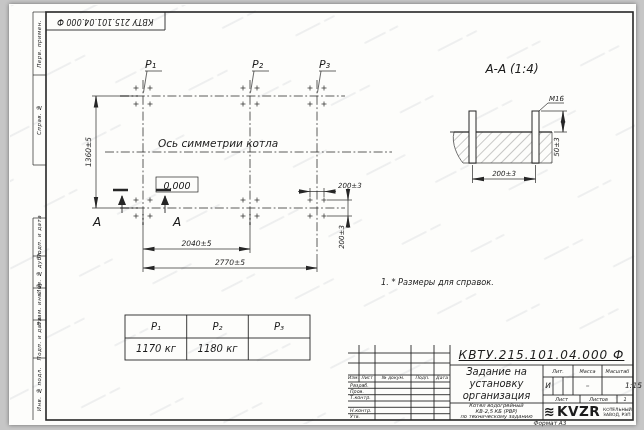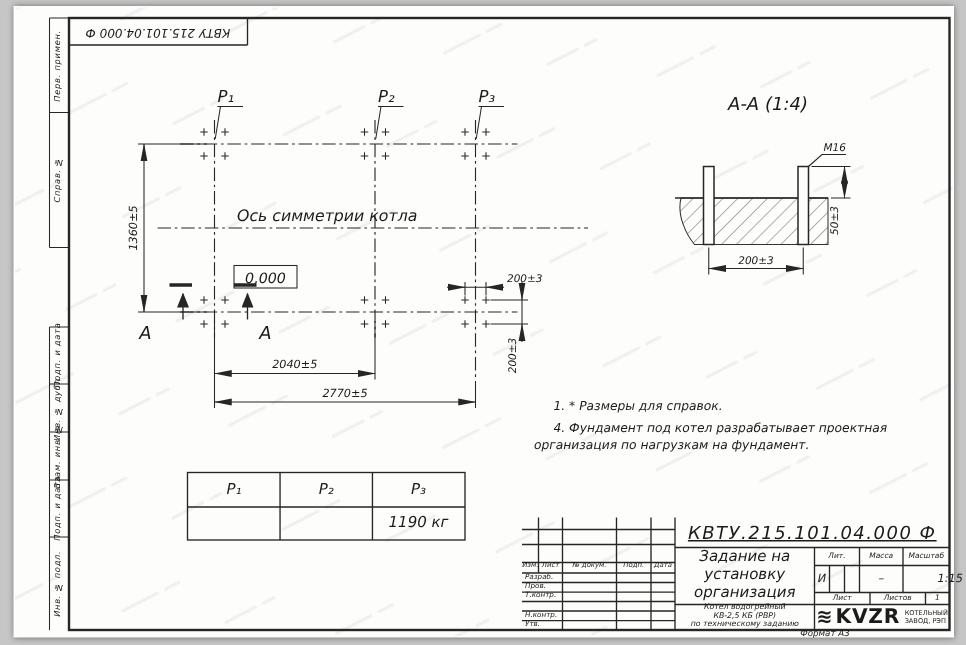--- a/index.html
+++ b/index.html
@@ -13,21 +13,21 @@
   .frame{stroke-width:1.6;}
   .thickbar{stroke-width:2.4;}
   .cl{stroke-width:0.75;stroke-dasharray:9 2.5 1.8 2.5;}
   svg text{fill:#1b1b1b;font-style:italic;font-family:"DejaVu Sans",sans-serif;}
   .t{position:absolute;z-index:3;font-style:italic;white-space:nowrap;line-height:1;}
   .c{display:flex;align-items:center;justify-content:center;text-align:center;}
   .vlabel span{writing-mode:vertical-rl;transform:rotate(180deg);letter-spacing:.5px;}
   .flip span{display:inline-block;transform:rotate(180deg);}
   .notes{position:absolute;left:352px;top:261px;width:284px;z-index:3;font-style:italic;
          font-size:8.2px;line-height:10.8px;}
-  .notes p{margin:4px;text-indent:13px;}
+  .notes p{margin:16px;text-indent:13px;}
   .logo-row{display:flex;align-items:center;justify-content:center;gap:3px;font-style:normal;}
   .logo-mark{font-size:13px;font-weight:bold;letter-spacing:-1px;}
   .logo-name{font-size:13.5px;font-weight:bold;letter-spacing:.5px;}
   .logo-cap{display:flex;flex-direction:column;align-items:flex-start;font-size:4.4px;line-height:5px;}
   .prodcell{display:flex;flex-direction:column;align-items:center;justify-content:center;
             font-size:5.2px;line-height:5.8px;}
 </style>
 </head>
 <body>
 
@@ -160,27 +160,27 @@
     </div>
   <div class="t c vlabel" style="left:33px;top:320px;width:13px;height:38px;font-size:5.5px;">
       <span>Подп. и дата</span>
     </div>
   <div class="t c vlabel" style="left:33px;top:358px;width:13px;height:62px;font-size:5.5px;">
       <span>Инв. № подл.</span>
     </div>
 
   <div class="notes">
     <p>1. * Размеры для справок.</p>
-    <p>4. Фундамент под котел разрабатывает проектная организация по нагрузкам на фундамент.</p>
   </div>
 
   <div class="t c" style="left:125px;top:315px;width:62px;height:23px;font-size:10px;">Р₁</div>
   <div class="t c" style="left:187px;top:315px;width:61px;height:23px;font-size:10px;">Р₂</div>
   <div class="t c" style="left:248px;top:315px;width:62px;height:23px;font-size:10px;">Р₃</div>
-  <div class="t c" style="left:248px;top:338px;width:62px;height:22px;font-size:10px;">1190 кг</div>
+  <div class="t c" style="left:125px;top:338px;width:62px;height:22px;font-size:10px;">1170 кг</div>
+  <div class="t c" style="left:187px;top:338px;width:61px;height:22px;font-size:10px;">1180 кг</div>
 
   <div class="t c" style="left:450px;top:345px;width:183px;height:20px;font-size:12px;letter-spacing:1px;text-decoration:underline;">КВТУ.215.101.04.000 Ф</div>
 
   <div class="t c" style="left:348px;top:375px;width:11px;height:7px;font-size:4.6px;">Изм.</div>
   <div class="t c" style="left:359px;top:375px;width:16px;height:7px;font-size:4.6px;">Лист</div>
   <div class="t c" style="left:375px;top:375px;width:36px;height:7px;font-size:4.6px;">№ докум.</div>
   <div class="t c" style="left:411px;top:375px;width:23px;height:7px;font-size:4.6px;">Подп.</div>
   <div class="t c" style="left:434px;top:375px;width:16px;height:7px;font-size:4.6px;">Дата</div>
 
   <div class="t" style="left:350px;top:383.5px;font-size:4.8px;">Разраб.</div>

